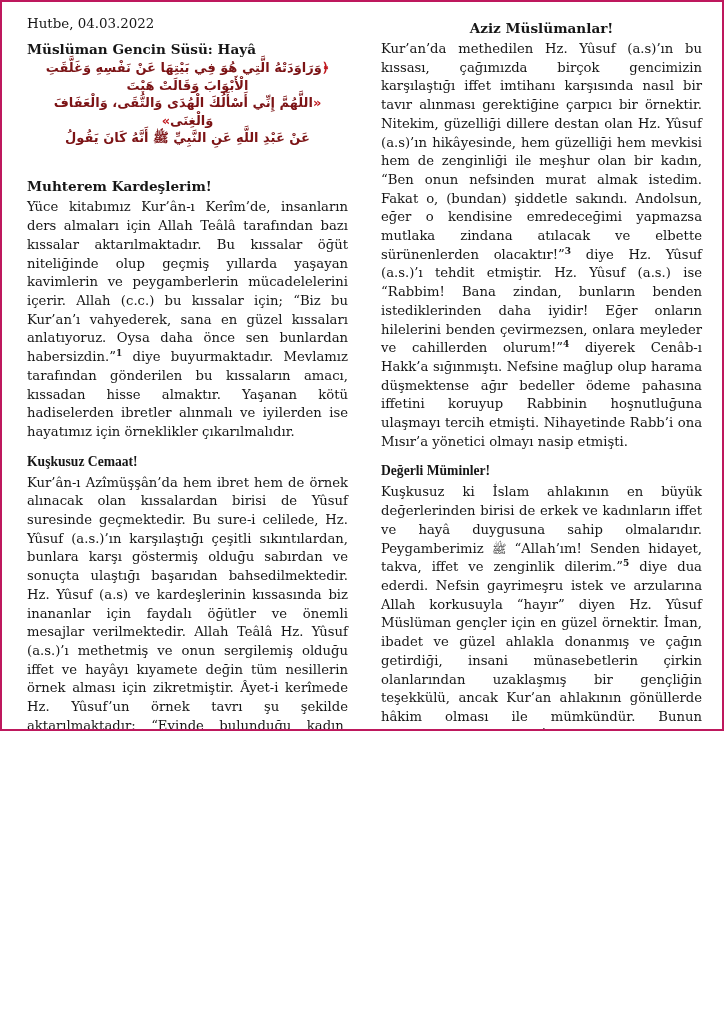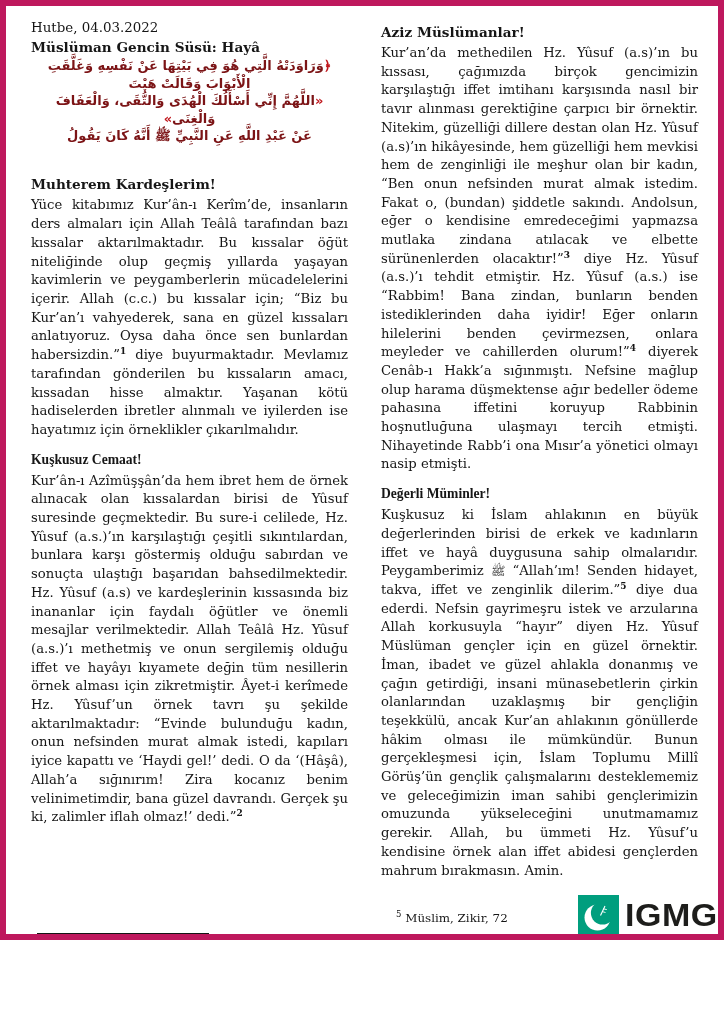--- a/index.html
+++ b/index.html
@@ -1,47 +1,47 @@
 <!DOCTYPE html>
 <html lang="tr"><head>
 <meta charset="utf-8">
 <style>
   html,body{margin:0;padding:0;background:#ffffff;}
   .page{
     position:relative;
-    width:724px;height:940px;
+    width:724px;height:731px;
     background:#ffffff;
     box-sizing:border-box;
-    border:6px solid #be185d;
+    border:2px solid #be185d;
     font-family:"DejaVu Serif", serif;
     color:#161616;
     overflow:hidden;
   }
   .columns{
     position:absolute;top:13px;left:25px;right:20px;
     display:flex;gap:33px;
   }
   .col{flex:1;min-width:0;}
   .date-line{font-size:13.4px;line-height:1.35;font-weight:500;}
-  .doc-title{font-size:13.6px;line-height:1.35;font-weight:bold;margin-top:1px;}
+  .doc-title{font-size:13.6px;line-height:1.35;font-weight:bold;margin-top:7px;}
   .arabic{
     margin-top:1px;
     direction:rtl;
     text-align:center;
     font-family:"DejaVu Sans", sans-serif;
     font-size:13px;
     line-height:1.34;
     color:#7c1416;
     font-weight:bold;
   }
   .arabic .bracket{color:#c0161c;}
   .sec-heading{font-size:13.6px;font-weight:bold;margin:0 0 4px 0;}
   .mt-first-left{margin-top:32px;}
   .mt-sec{margin-top:12px;font-family:Liberation Serif, serif;}
-  .mt-first-right{margin-top:5px;}
+  .mt-first-right{margin-top:5px;text-align:center;}
   .para{
     font-size:13.2px;
     line-height:18.7px;
     text-align:justify;
     text-justify:inter-word;
   }
   .para .b{font-weight:normal;}
   .para sup{font-size:9px;line-height:0;vertical-align:super;}
   .para sup.b{font-weight:bold;}
   .saw{font-family:"DejaVu Sans", sans-serif;font-size:12px;}

